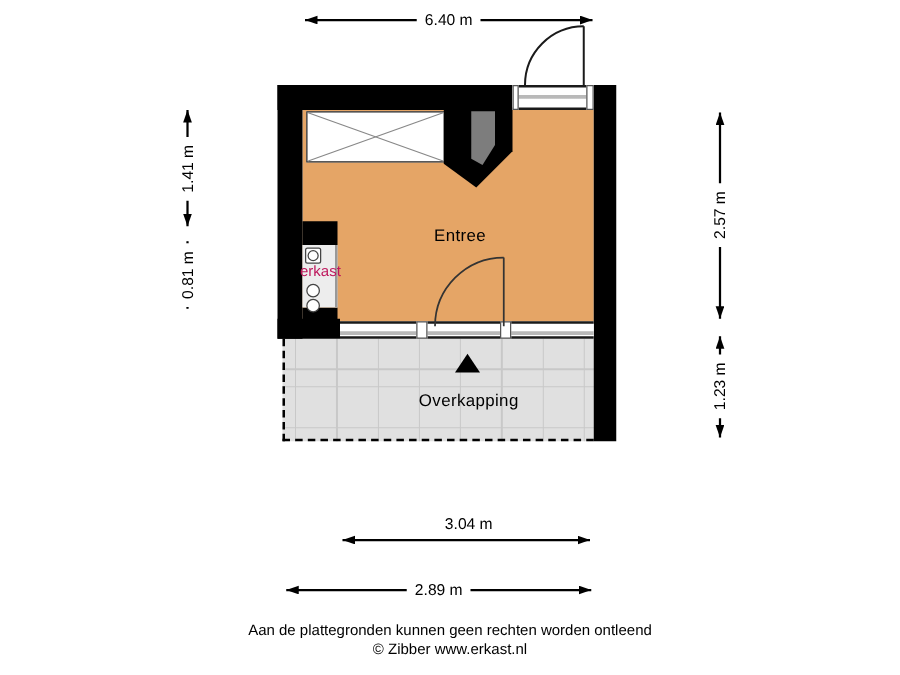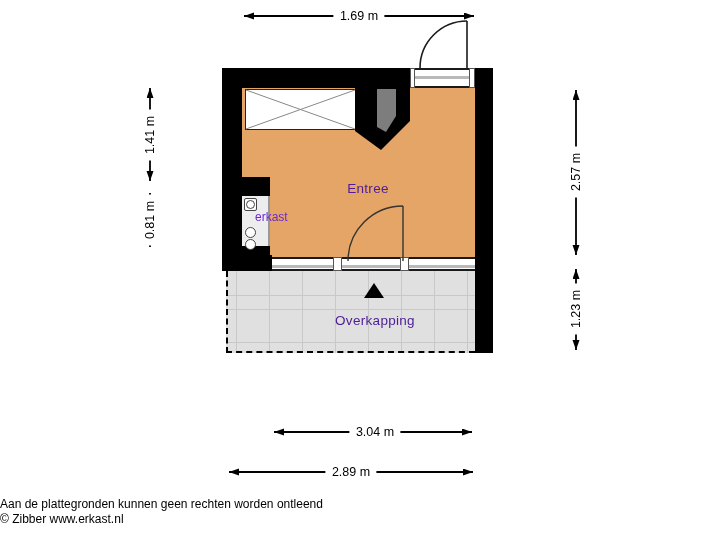--- a/index.html
+++ b/index.html
@@ -24,31 +24,31 @@
   #void-box{position:absolute;left:245px;top:89px;width:111px;height:41px;box-sizing:border-box;
             background:#fff;border:1px solid #222;z-index:2;}
   #meterkast{position:absolute;left:242px;top:196px;width:28px;height:50px;box-sizing:border-box;
              background:#ededed;border-right:2px solid #999;z-index:2;}
   .msym{position:absolute;box-sizing:border-box;background:#fff;border:1px solid #444;z-index:3;}
   #meter-sym-1{left:244px;top:198px;width:13px;height:13px;border-radius:2px;}
   #meter-sym-1 .inner{position:absolute;left:1px;top:1px;right:1px;bottom:1px;border:1px solid #444;border-radius:50%;}
   #meter-sym-2{left:245px;top:227px;width:11px;height:11px;border-radius:50%;}
   #meter-sym-3{left:245px;top:239px;width:11px;height:11px;border-radius:50%;}
   #overlay{position:absolute;left:0;top:0;z-index:3;pointer-events:none;}
-  .room-label{position:absolute;z-index:4;font-size:13.5px;letter-spacing:.3px;color:#4c1d95;white-space:nowrap;
+  .room-label{position:absolute;z-index:4;font-size:13.5px;letter-spacing:.3px;color:#000000;white-space:nowrap;
               transform:translate(-50%,-50%);text-align:right;}
-  #label-meterkast{position:absolute;left:240px;top:210px;z-index:4;font-size:12px;color:#6d28d9;white-space:nowrap;margin-left:15px;}
+  #label-meterkast{position:absolute;left:240px;top:210px;z-index:4;font-size:12px;color:#be185d;white-space:nowrap;}
   .dim-label{position:absolute;z-index:5;background:#fff;border-radius:5px;padding:0 5px;line-height:16px;
              font-size:12.5px;color:#000;white-space:nowrap;transform:translate(-50%,-50%);
              box-shadow:0 0 0 1.5px #fff;}
   .dim-label.v{transform:translate(-50%,-50%) rotate(-90deg);}
   #north-arrow{position:absolute;left:364px;top:283px;width:0;height:0;z-index:2;
                border-left:10px solid transparent;border-right:10px solid transparent;
                border-bottom:15px solid #000;}
-  #footer{position:absolute;left:0;right:0;top:497px;text-align:left;font-size:12px;line-height:15px;
+  #footer{position:absolute;left:0;right:0;top:497px;text-align:center;font-size:12px;line-height:15px;
           color:#000;z-index:5;}
 </style>
 </head>
 <body>
 
 <div id="canvas">
 
   <div id="room-entree"></div>
   <div id="canopy"></div>
 
@@ -97,26 +97,26 @@
     <line x1="576" y1="90" x2="576" y2="255" stroke="#000" stroke-width="1.8" marker-start="url(#ah)" marker-end="url(#ah)"></line>
     <line x1="576" y1="269" x2="576" y2="350" stroke="#000" stroke-width="1.8" marker-start="url(#ah)" marker-end="url(#ah)"></line>
     <line x1="274" y1="432" x2="472" y2="432" stroke="#000" stroke-width="1.8" marker-start="url(#ah)" marker-end="url(#ah)"></line>
     <line x1="229" y1="472" x2="473" y2="472" stroke="#000" stroke-width="1.8" marker-start="url(#ah)" marker-end="url(#ah)"></line>
   </svg>
 
   <div class="room-label" style="left:368px;top:188px">Entree</div>
   <div class="room-label" style="left:375px;top:320px">Overkapping</div>
   <div id="label-meterkast">erkast</div>
 
-  <div class="dim-label" style="left:359px;top:16px">1.69 m</div>
+  <div class="dim-label" style="left:359px;top:16px">6.40 m</div>
   <div class="dim-label v" style="left:150px;top:135px">1.41 m</div>
   <div class="dim-label v" style="left:150px;top:220px">0.81 m</div>
   <div class="dim-label v" style="left:576px;top:172px">2.57 m</div>
   <div class="dim-label v" style="left:576px;top:309px">1.23 m</div>
-  <div class="dim-label" style="left:375px;top:432px">3.04 m</div>
+  <div class="dim-label" style="left:375px;top:419px">3.04 m</div>
   <div class="dim-label" style="left:351px;top:472px">2.89 m</div>
 
   <div id="footer">
     <div>Aan de plattegronden kunnen geen rechten worden ontleend</div>
     <div>© Zibber www.erkast.nl</div>
   </div>
 
 </div>
 
 </body></html>

